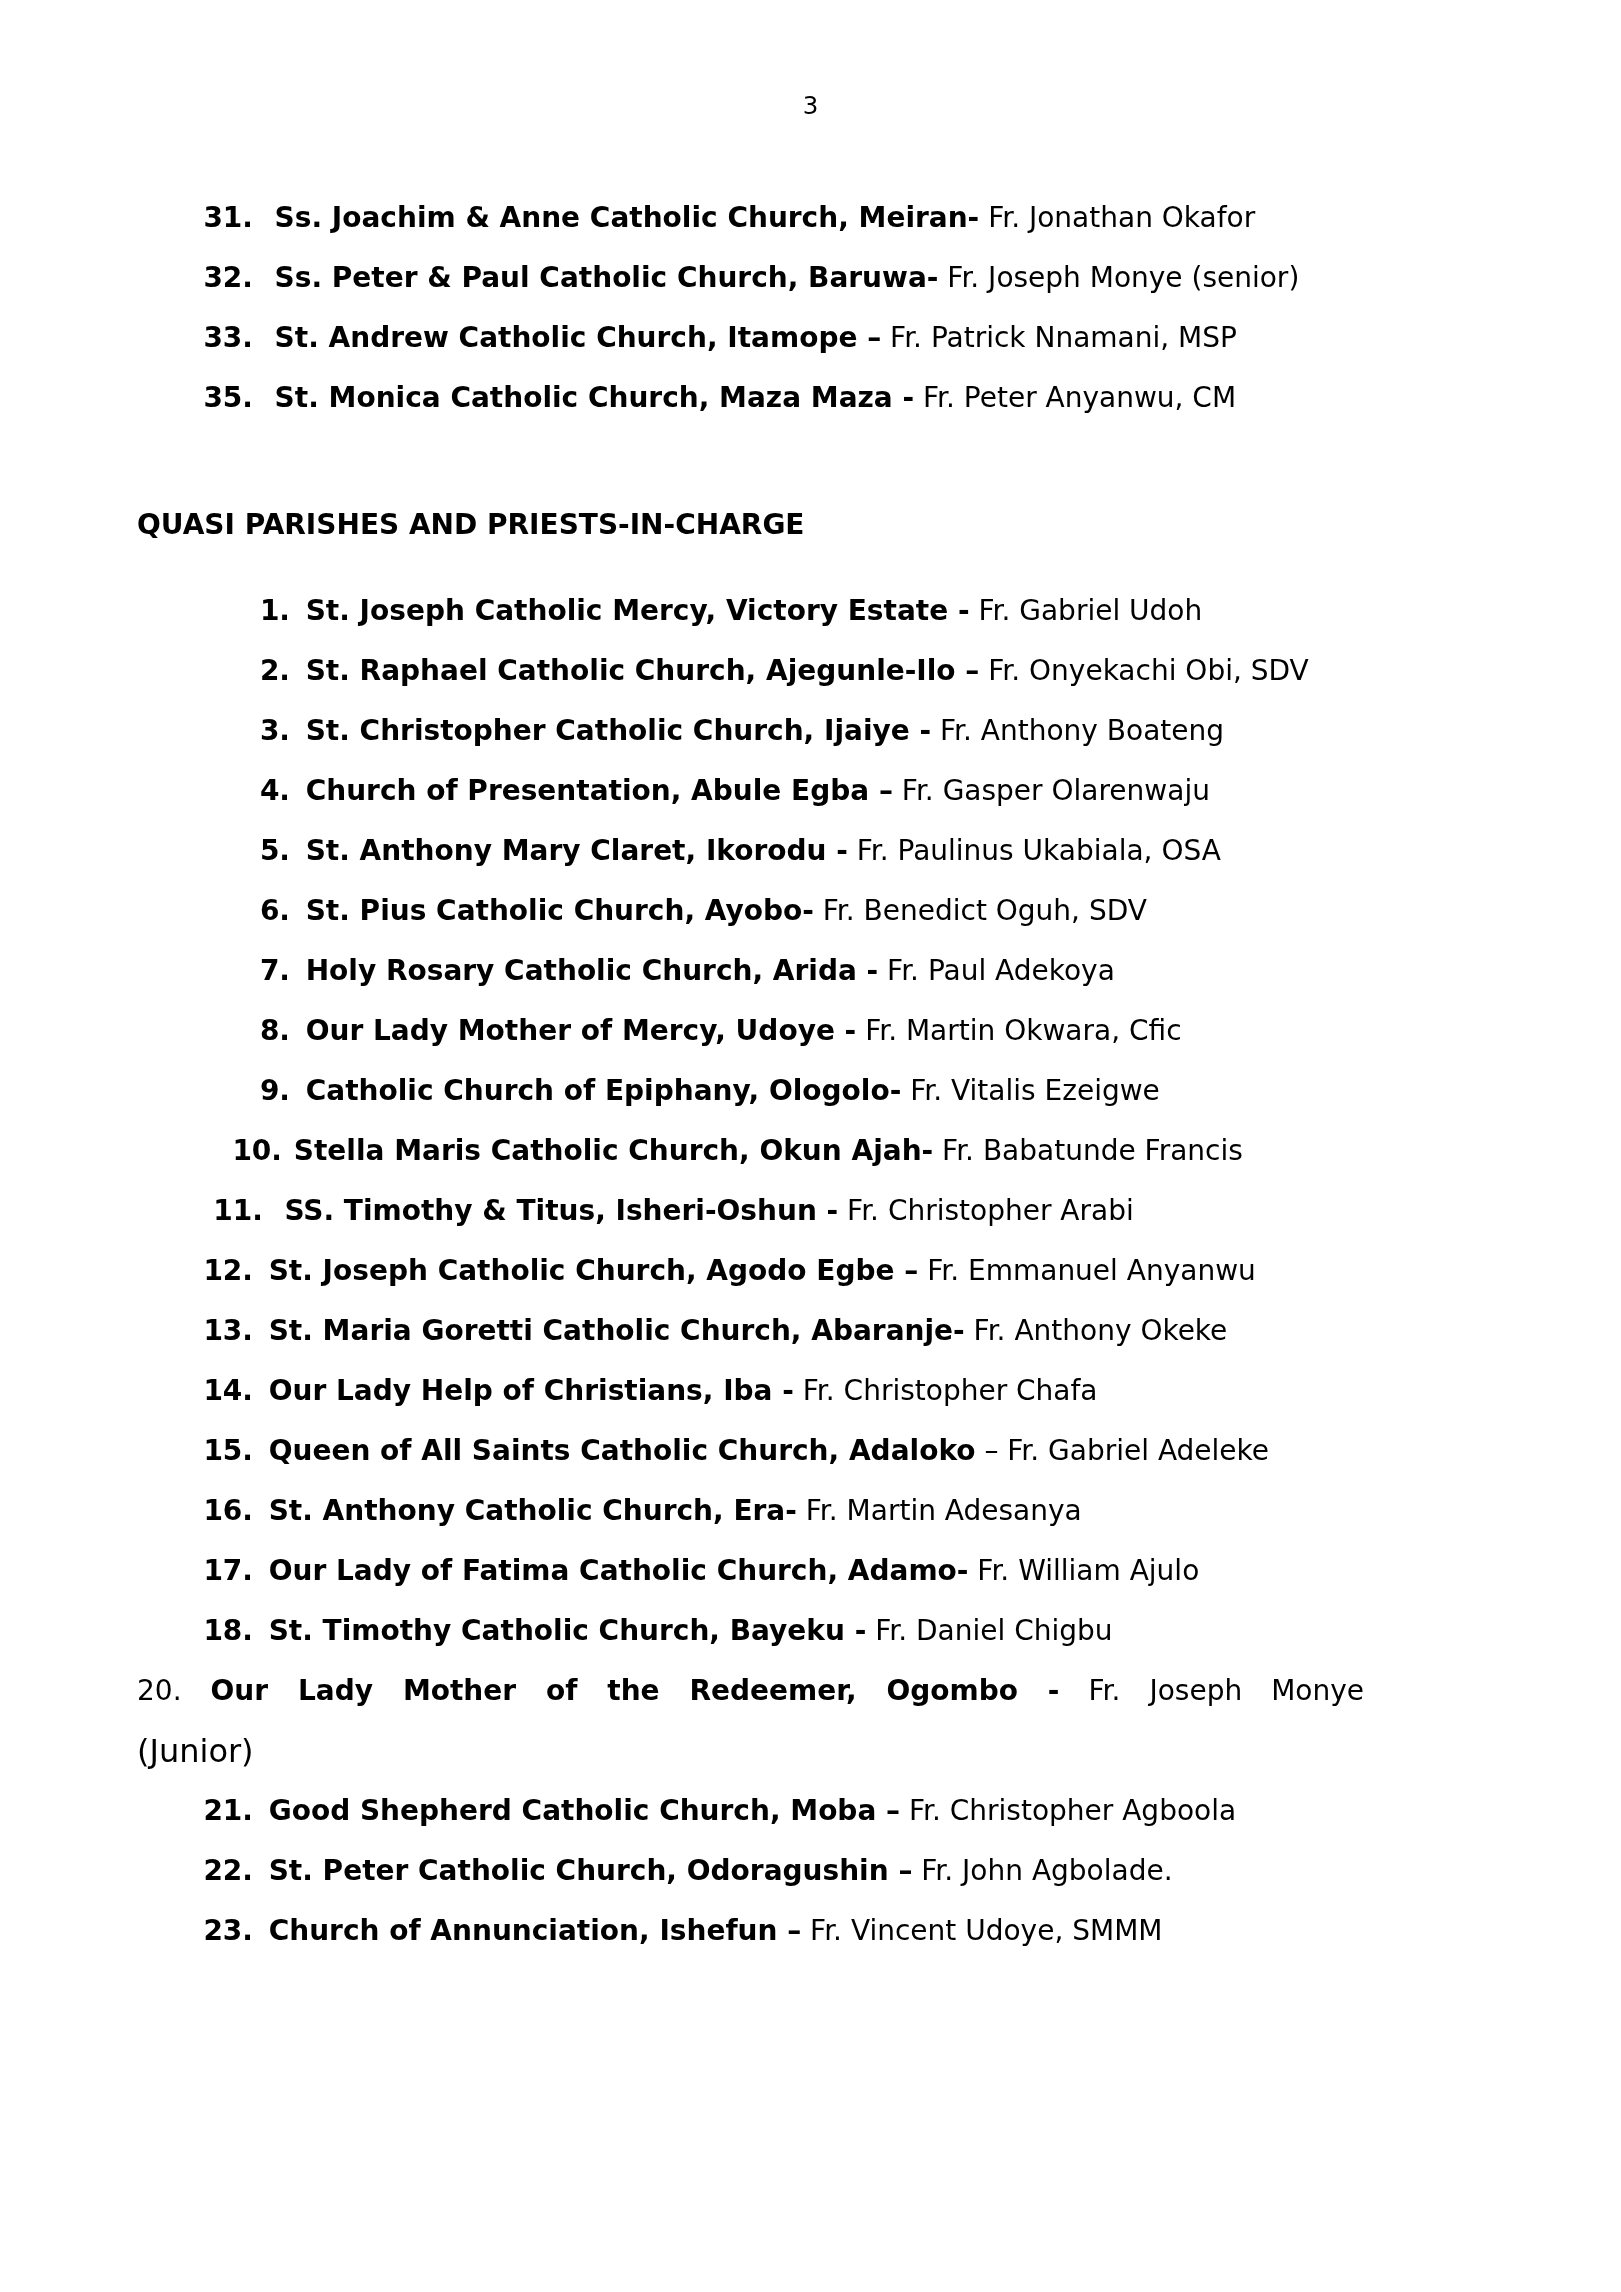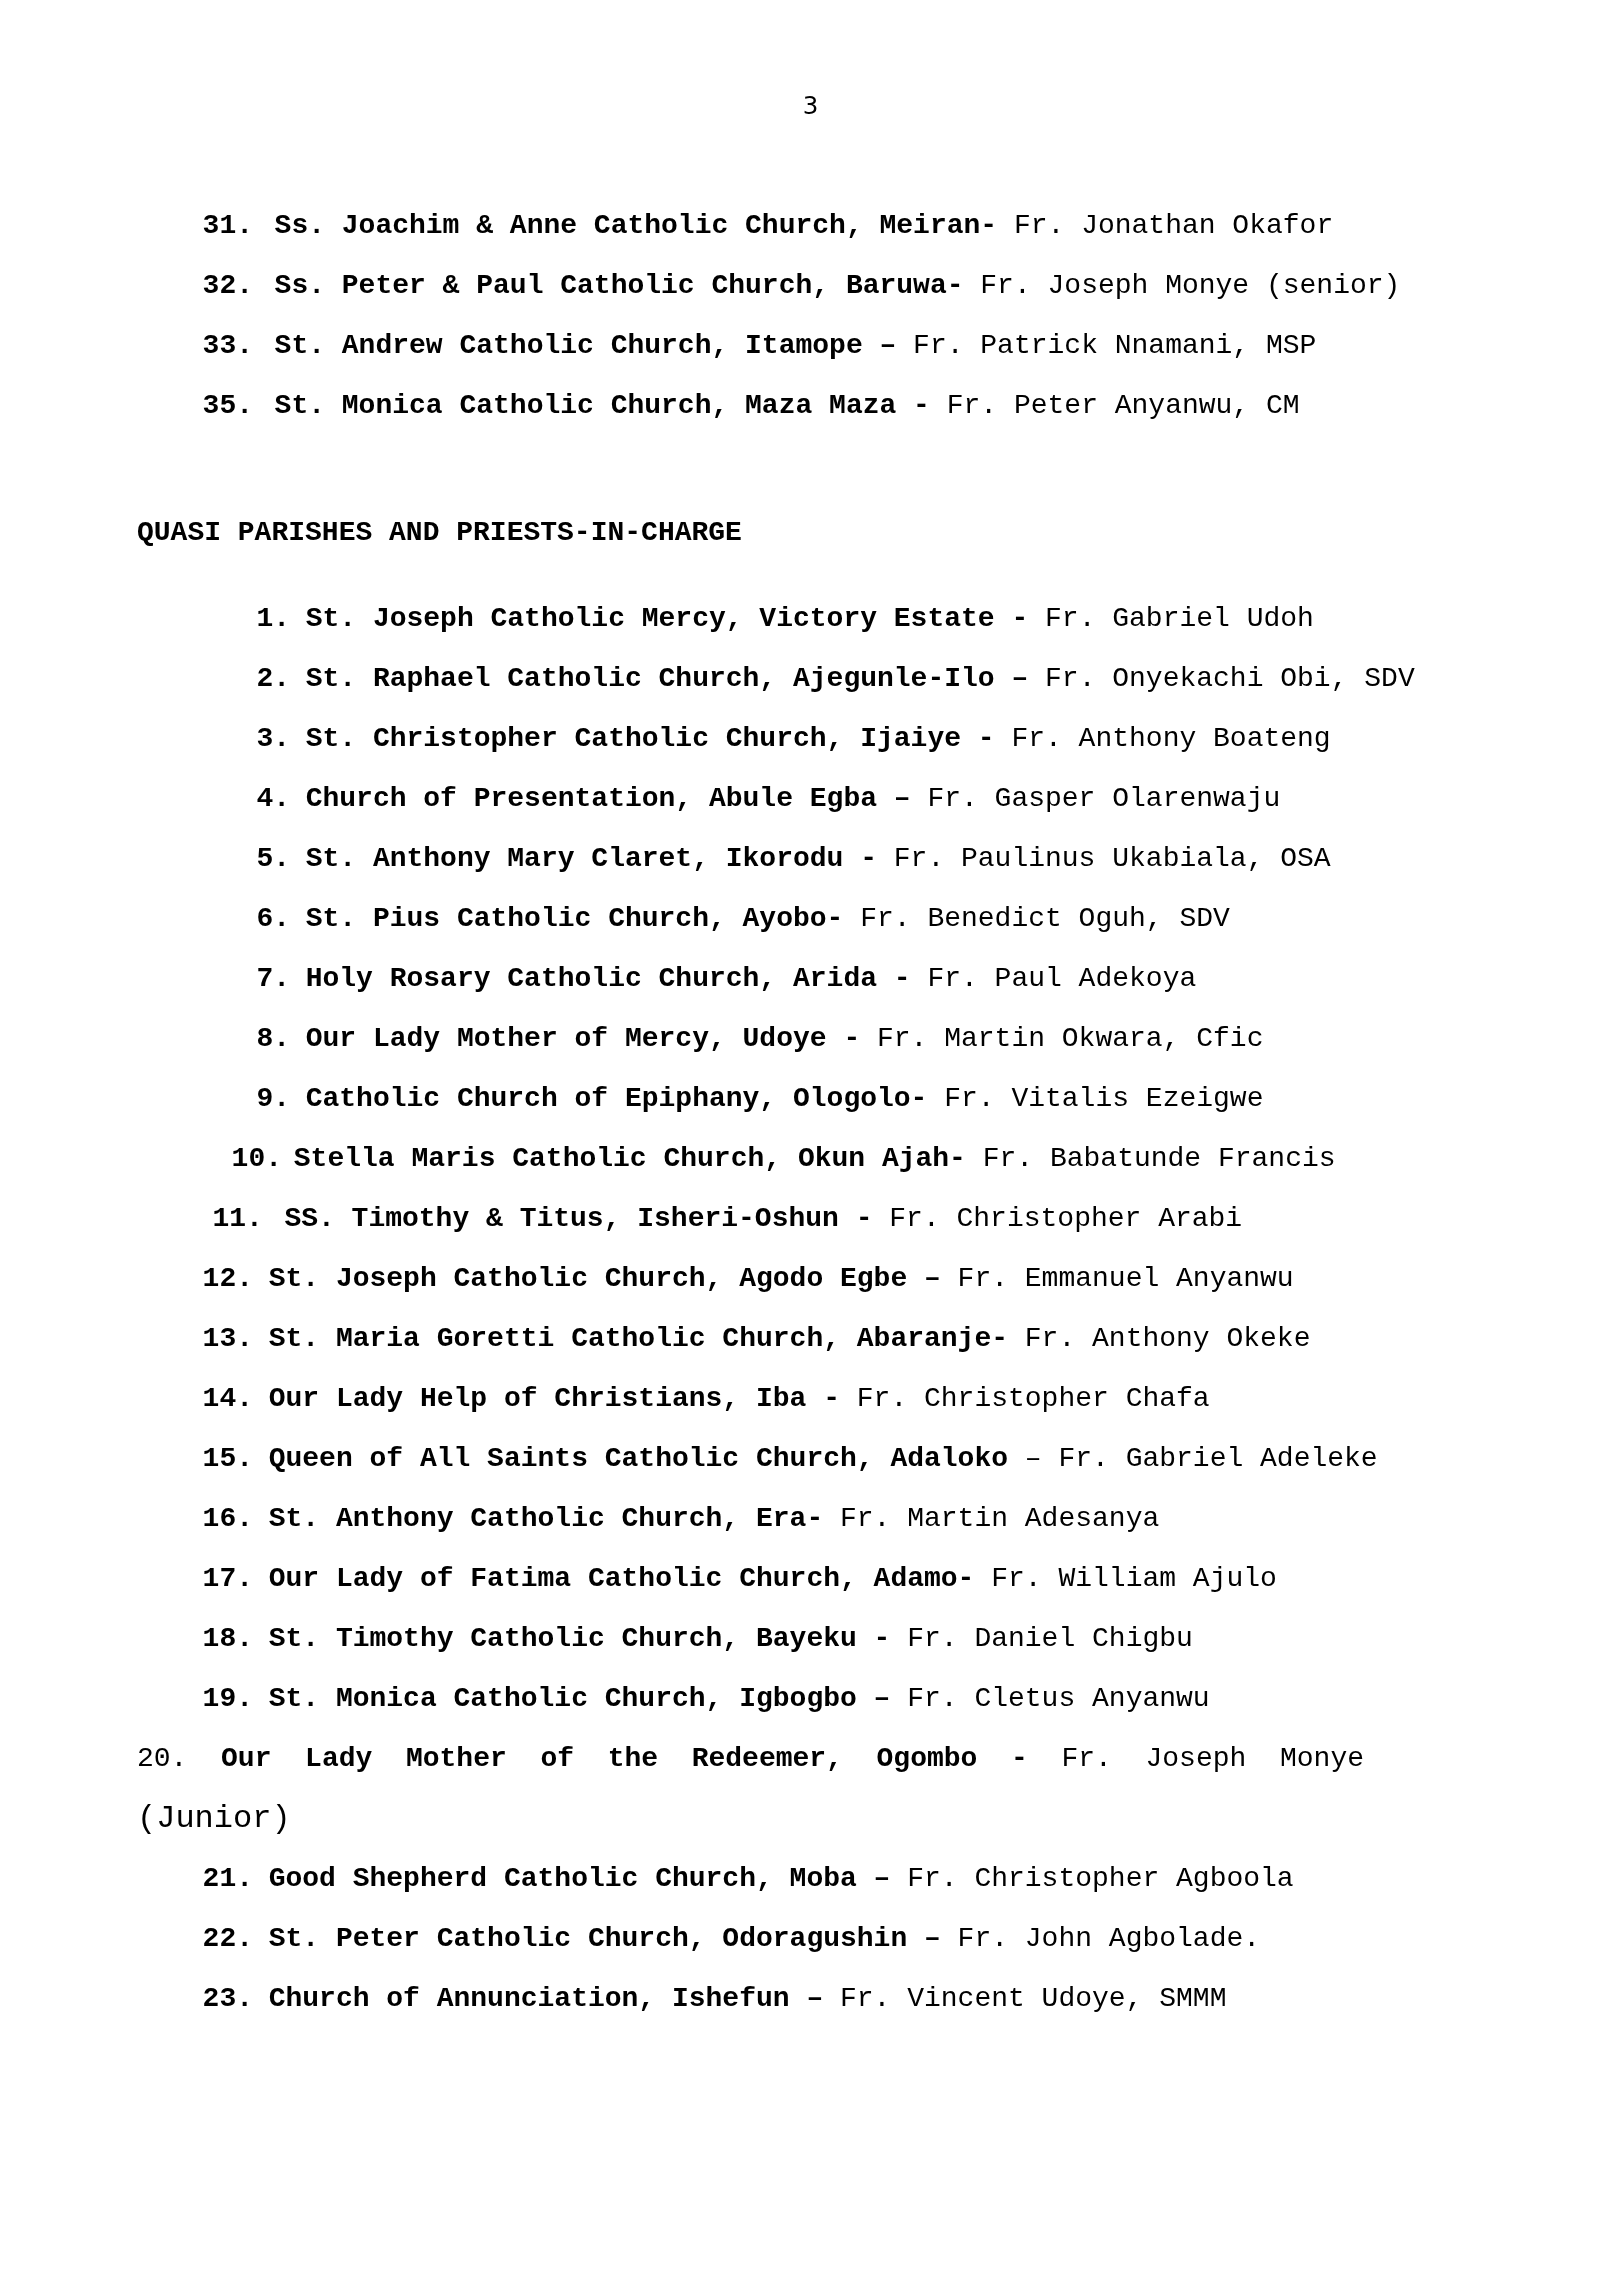--- a/index.html
+++ b/index.html
@@ -28,24 +28,23 @@
     left: 0;
     width: 1621px;
     text-align: center;
     font-size: 24.5px;
     line-height: 1;
     font-family: "DejaVu Sans", sans-serif;
     letter-spacing: 0px;
   }
   .content {
     position: absolute;
-    top: 196px;
+    top: 188px;
     left: 192px;
     width: 1264px;
-    font-family: Liberation Mono, monospace;
   }
   
   .item {
     display: flex;
     align-items: baseline;
     font-size: 28px;
     line-height: 60px;
     white-space: nowrap;
   }
   .item .num {
@@ -244,24 +243,20 @@
       <div class="item">
         <span class="num">17.</span>
         <span class="body"><span class="church">Our Lady of Fatima Catholic Church, Adamo-</span><span class="priest"> Fr. William Ajulo</span></span>
       </div>
 
       <div class="item">
         <span class="num">18.</span>
         <span class="body"><span class="church">St. Timothy Catholic Church, Bayeku -</span><span class="priest"> Fr. Daniel Chigbu</span></span>
       </div>
 
-      <div class="item">
-        <span class="num">19.</span>
-        <span class="body"><span class="church">St. Monica Catholic Church, Igbogbo –</span><span class="priest"> Fr. Cletus Anyanwu</span></span>
-      </div>
 
       <div class="item-justified">
         <span class="num">20.</span>
         <span class="church">Our Lady Mother of the Redeemer, Ogombo -</span>
         <span class="priest">Fr. Joseph Monye</span>
       </div>
       <div class="item-justified-tail">(Junior)</div>
 
       <div class="item">
         <span class="num">21.</span>

